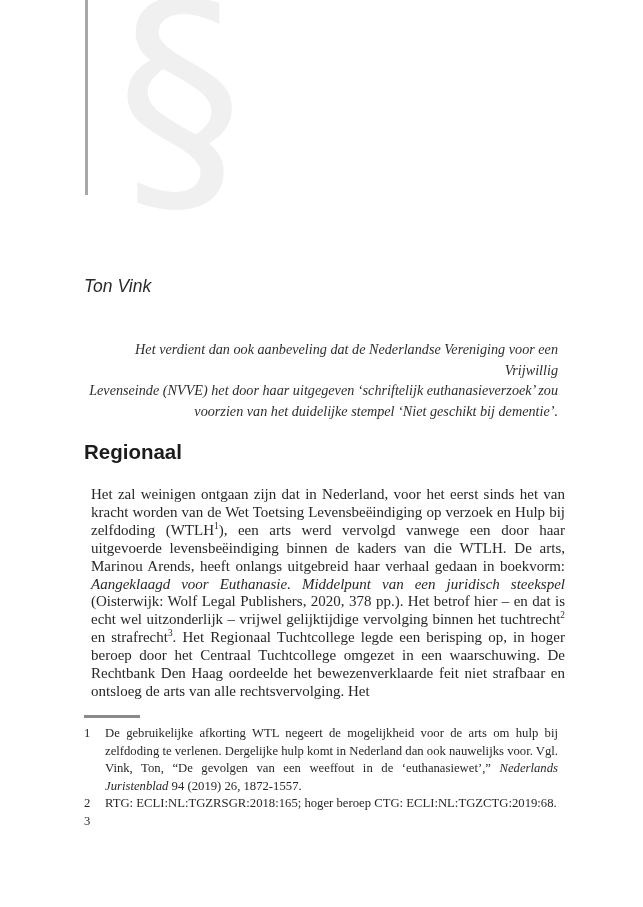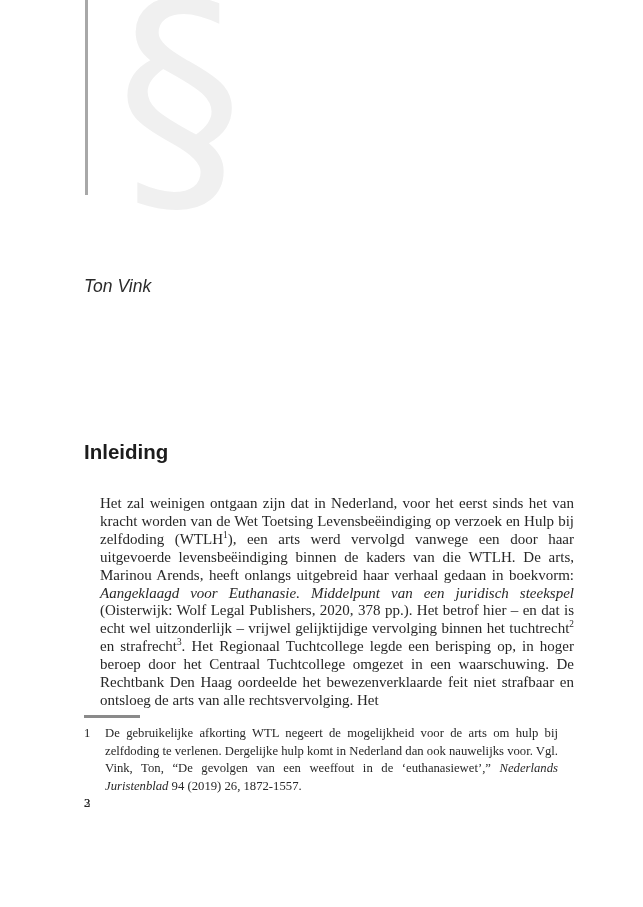--- a/index.html
+++ b/index.html
@@ -119,35 +119,39 @@
 
 <div class="page">
 
   <div class="left-rule"></div>
 
   <div class="bg-glyph">§</div>
 
 
   <div class="author">Ton Vink</div>
 
+  <div class="epigraph">Het verdient dan ook aanbeveling dat de Nederlandse Vereniging voor een Vrijwillig
+Levenseinde (NVVE) het door haar uitgegeven ‘schriftelijk euthanasieverzoek’ zou
+voorzien van het duidelijke stempel ‘Niet geschikt bij dementie’.</div>
 
-  <h2 class="section-heading" style="margin:0;">Inleiding</h2>
+  <h2 class="section-heading" style="margin:0;">Regionaal</h2>
 
-  <p class="body-paragraph" style="margin:16px;">
+  <p class="body-paragraph" style="margin:7px;">
     <span>Het zal weinigen ontgaan zijn dat in Nederland, voor het eerst sinds het van kracht worden van de Wet Toetsing Levensbeëindiging op verzoek en Hulp bij zelfdoding (WTLH</span><span class="run-sup">1</span><span>), een arts werd vervolgd vanwege een door haar uitgevoerde levensbeëindiging binnen de kaders van die WTLH. De arts, Marinou Arends, heeft onlangs uitgebreid haar verhaal gedaan in boekvorm: </span><span class="run-italic">Aangeklaagd voor Euthanasie. Middelpunt van een juridisch steekspel</span><span> (Oisterwijk: Wolf Legal Publishers, 2020, 378 pp.). Het betrof hier – en dat is echt wel uitzonderlijk – vrijwel gelijktijdige vervolging binnen het tuchtrecht</span><span class="run-sup">2</span><span> en strafrecht</span><span class="run-sup">3</span><span>. Het Regionaal Tuchtcollege legde een berisping op, in hoger beroep door het Centraal Tuchtcollege omgezet in een waarschuwing. De Rechtbank Den Haag oordeelde het bewezenverklaarde feit niet strafbaar en ontsloeg de arts van alle rechtsvervolging. Het</span>
   </p>
 
   <div class="fn-rule"></div>
 
   <div class="footnotes">
     <div class="footnote">
       <span class="fn-num">1</span>
       <span>De gebruikelijke afkorting WTL negeert de mogelijkheid voor de arts om hulp bij zelfdoding te verlenen. Dergelijke hulp komt in Nederland dan ook nauwelijks voor. Vgl. Vink, Ton, “De gevolgen van een weeffout in de ‘euthanasiewet’,” </span><span class="run-italic">Nederlands Juristenblad</span><span> 94 (2019) 26, 1872-1557.</span>
     </div>
     <div class="footnote">
       <span class="fn-num">2</span>
+      <span>RTG: ECLI:NL:TGZRSGR:2018:165; hoger beroep CTG: ECLI:NL:TGZCTG:2019:68.</span>
     </div>
     <div class="footnote">
       <span class="fn-num">3</span>
     </div>
   </div>
 
 </div>
 
 </body></html>

